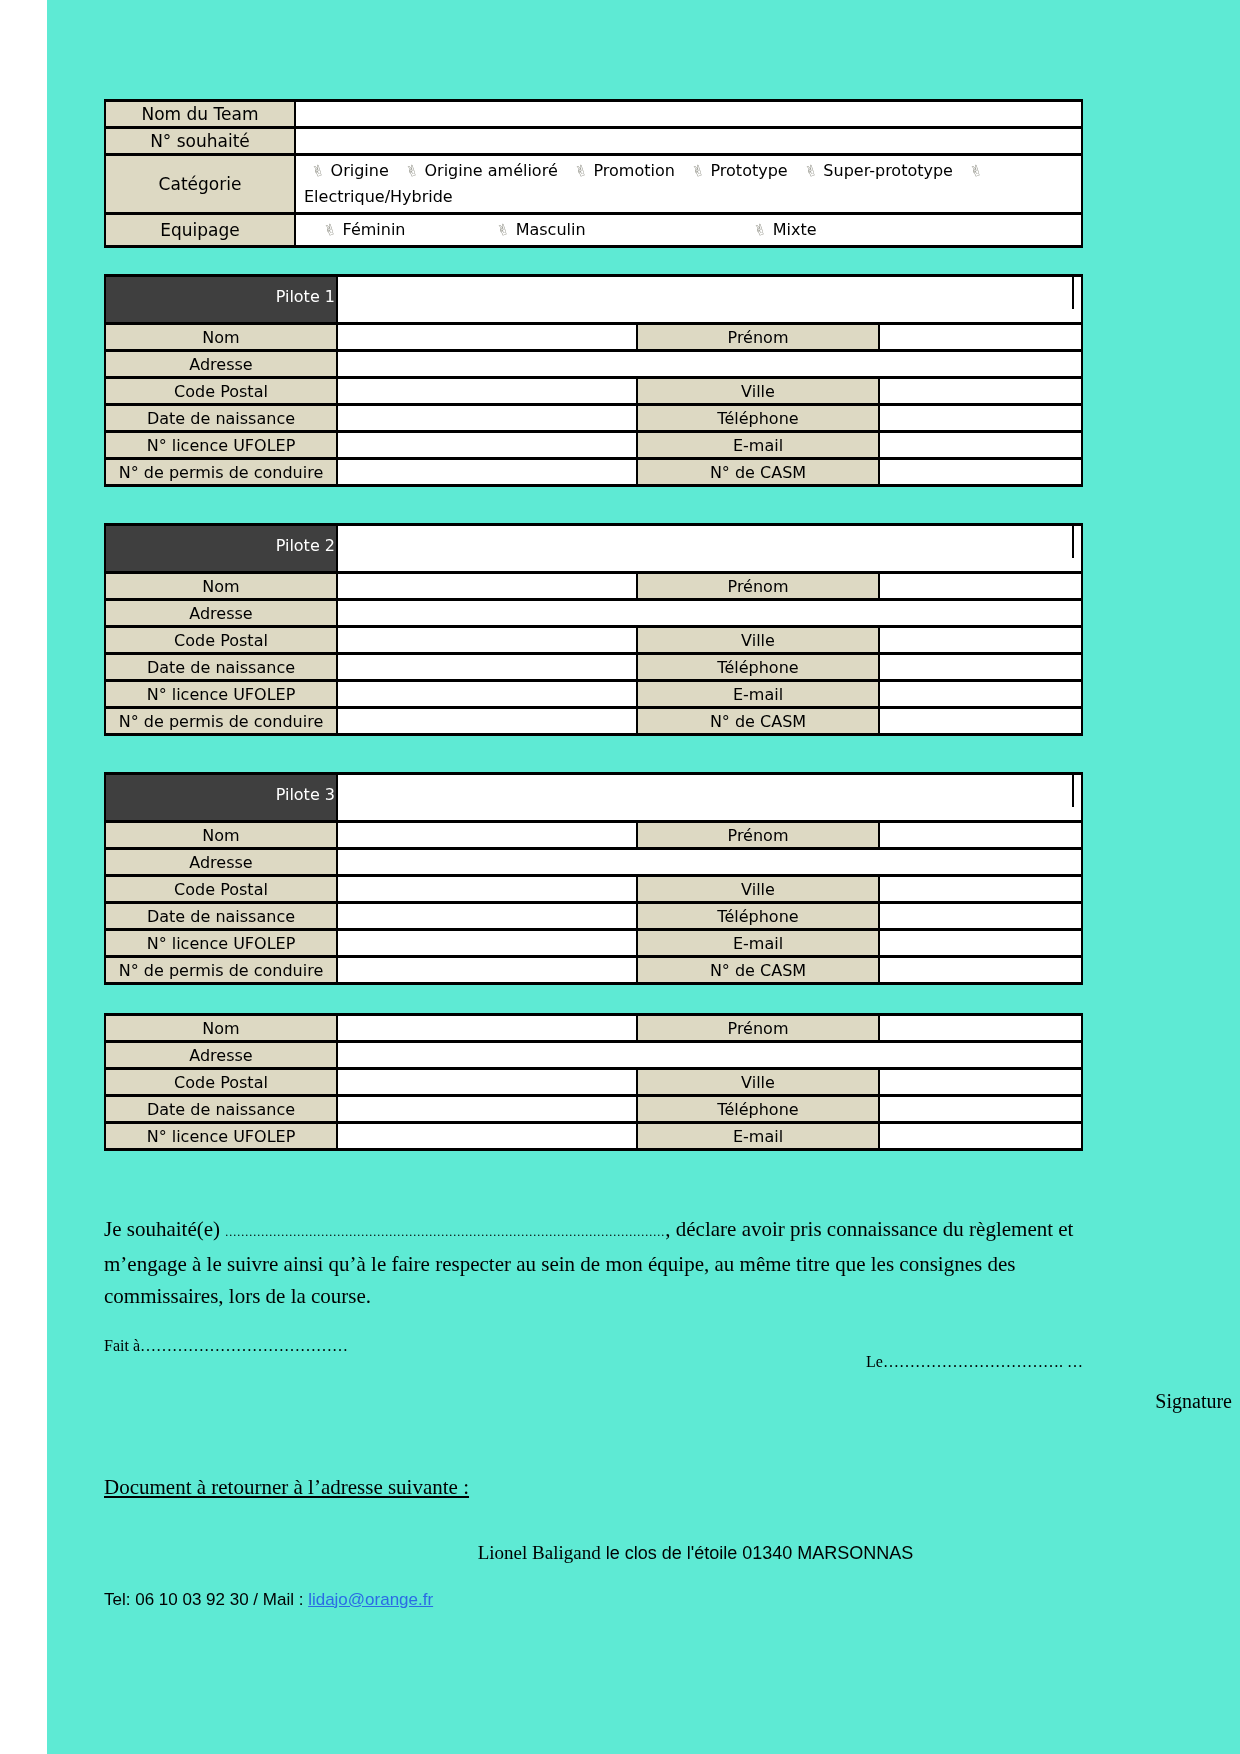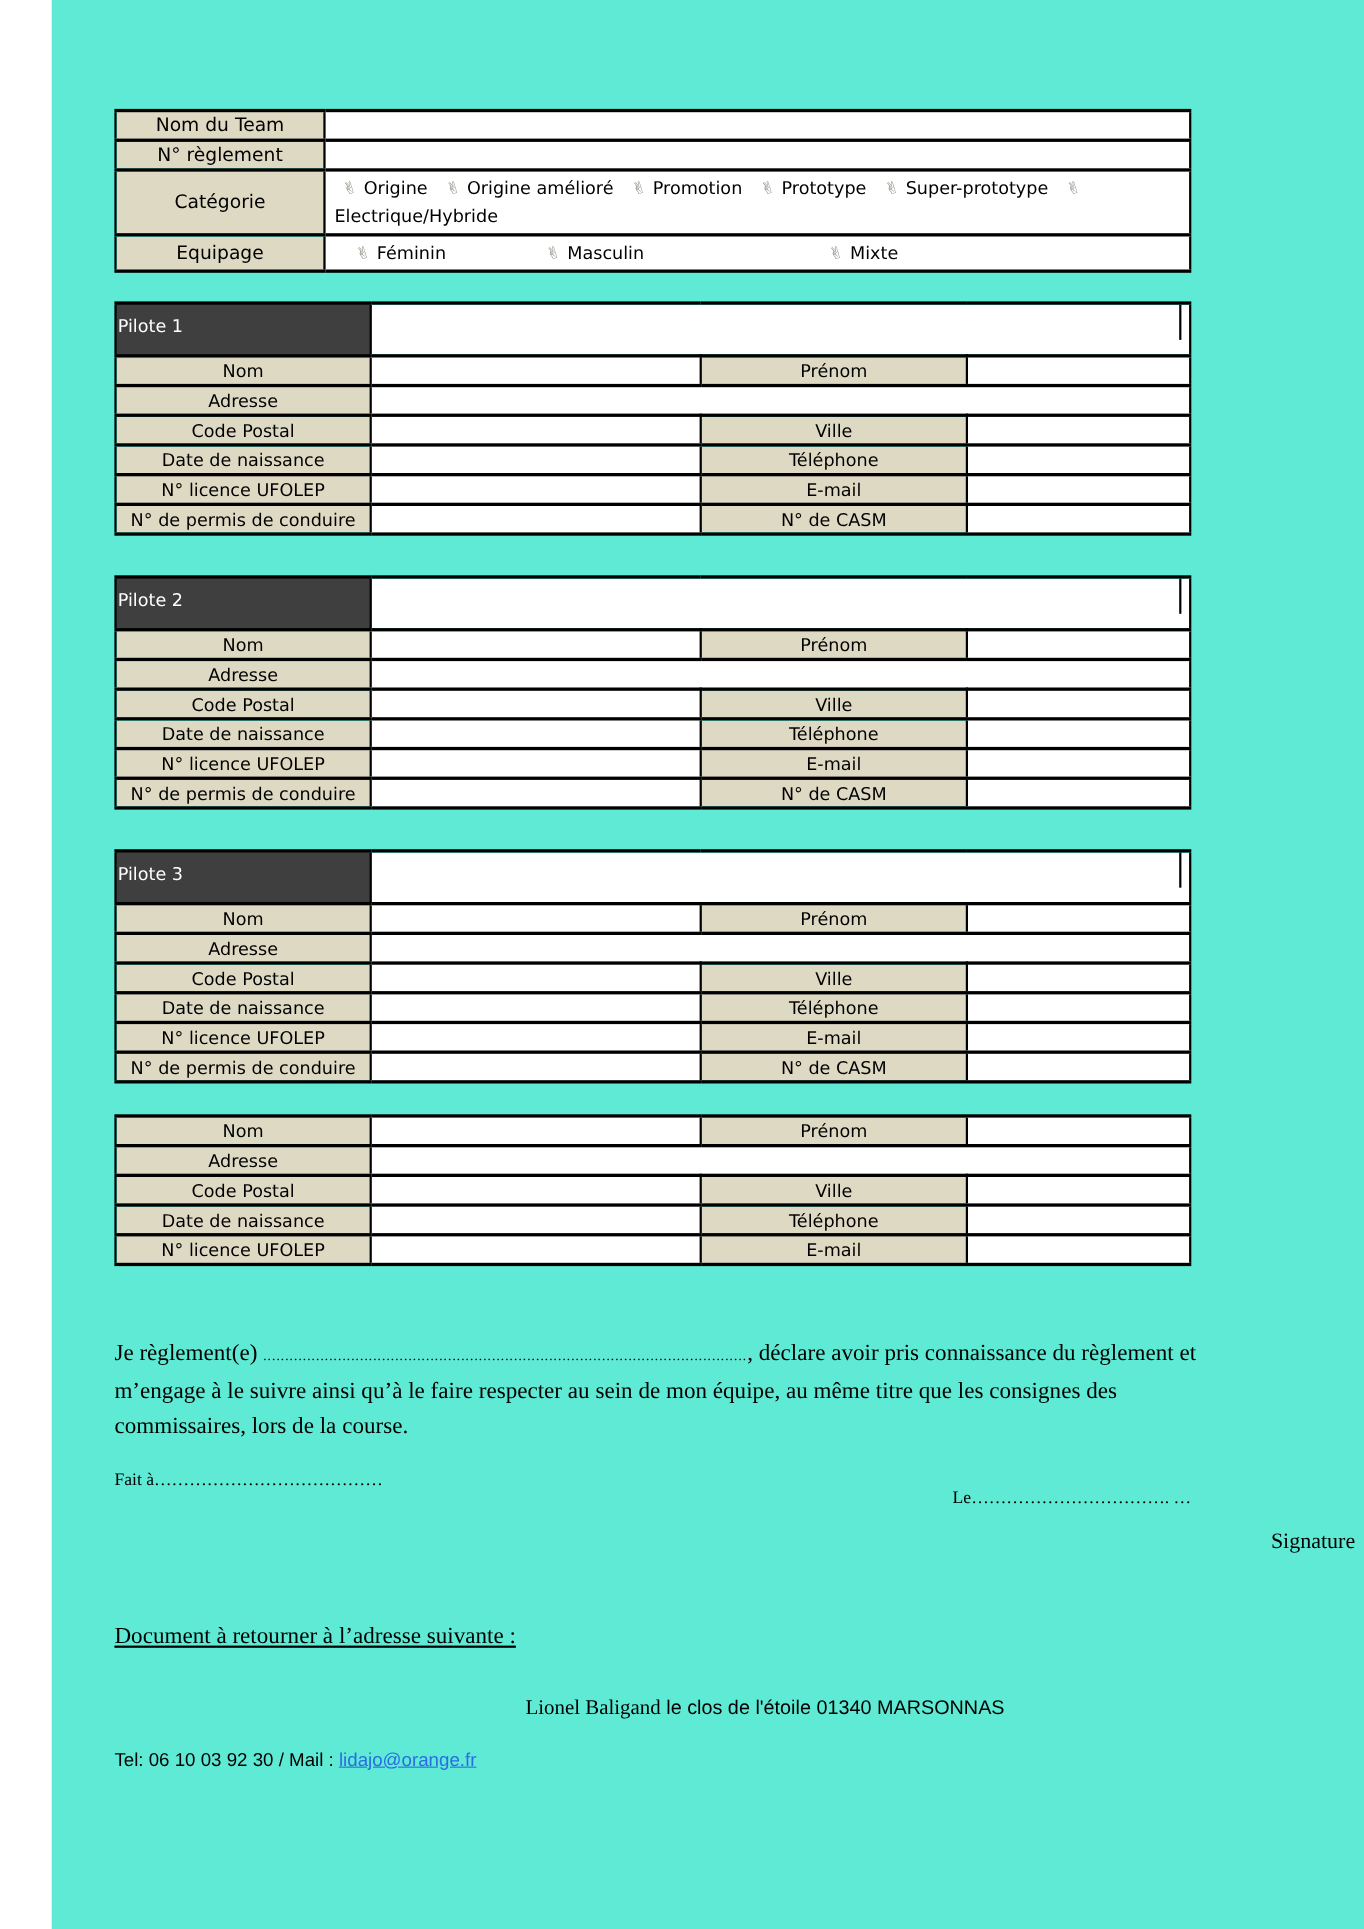--- a/index.html
+++ b/index.html
@@ -23,21 +23,21 @@
   .eq-item:nth-child(1){width:168px;margin-left:12px;}
   .eq-item:nth-child(2){width:252px;}
   .cat-item{display:inline;margin-right:4px;}
   .chk{
     display:inline-block;transform:rotate(-18deg);color:#8b8b80;
     font-size:15px;margin:0 6px 0 8px;line-height:1;
   }
   .chk-label{display:inline;text-align:center;}
   
   .hdr-dark{
-    background:var(--header-bg,#3f3f3f);color:#fff;text-align:left;
+    background:var(--header-bg,#3f3f3f);color:#fff;text-align:right;
     font-size:16px;height:48px;vertical-align:middle;padding-bottom:8px;
   }
   .hdr-rest{background:#fff;position:relative;}
   .hdr-tick{position:absolute;right:7px;top:0;height:72%;width:0;border-left:2px solid #000;}
   
   .serif{font-family:"Liberation Serif","DejaVu Serif",serif;}
   .declaration{
     width:1128px;margin:62px 0 0 57px;font-family:"Liberation Serif","DejaVu Serif",serif;
     font-size:21px;line-height:32px;
   }
@@ -69,21 +69,21 @@
     <colgroup>
         <col style="width:190px">
         <col>
       </colgroup>
     <tbody>
         <tr>
       <td class="lbl">Nom du Team</td>
       <td class="inp"></td>
     </tr>
     <tr>
-      <td class="lbl">N° règlement</td>
+      <td class="lbl">N° souhaité</td>
       <td class="inp"></td>
     </tr>
     <tr>
       <td class="lbl">Catégorie</td>
       <td class="opts" id="categorie-opts" style="height:56px;vertical-align:top;"><span class="cat-item"><span class="chk">✌</span><span class="chk-label">Origine</span></span> <span class="cat-item"><span class="chk">✌</span><span class="chk-label">Origine amélioré</span></span> <span class="cat-item"><span class="chk">✌</span><span class="chk-label">Promotion</span></span> <span class="cat-item"><span class="chk">✌</span><span class="chk-label">Prototype</span></span> <span class="cat-item"><span class="chk">✌</span><span class="chk-label">Super-prototype</span></span> <span class="cat-item"><span class="chk">✌</span><span class="chk-label">Electrique/Hybride</span></span> </td>
     </tr>
     <tr>
       <td class="lbl">Equipage</td>
       <td class="opts" id="equipage-opts"><span class="eq-item"><span class="chk">✌</span><span class="chk-label">Féminin</span></span> <span class="eq-item"><span class="chk">✌</span><span class="chk-label">Masculin</span></span> <span class="eq-item"><span class="chk">✌</span><span class="chk-label">Mixte</span></span> </td>
     </tr>
@@ -278,21 +278,21 @@
             <td class="lbl">N° licence UFOLEP</td>
             <td class="inp"></td>
             <td class="lbl">E-mail</td>
             <td class="inp"></td>
           </tr>
         </tbody>
     </table>
   </div>
 
   <div class="declaration">
-    <span>Je règlement(e)</span>
+    <span>Je souhaité(e)</span>
     <span class="fill-dots">..............................................................................................................</span><span>, déclare avoir pris connaissance du règlement et</span><br>
     <span>m’engage à le suivre ainsi qu’à le faire respecter au sein de mon équipe, au même titre que les consignes des</span><br>
     <span>commissaires, lors de la course.</span>
   </div>
 
   <div class="fait-row">
     <span>Fait à</span><span class="serif">…………………………………</span>
     <span class="le-part">
       <span>Le</span><span>……………………………. …</span>
     </span>

